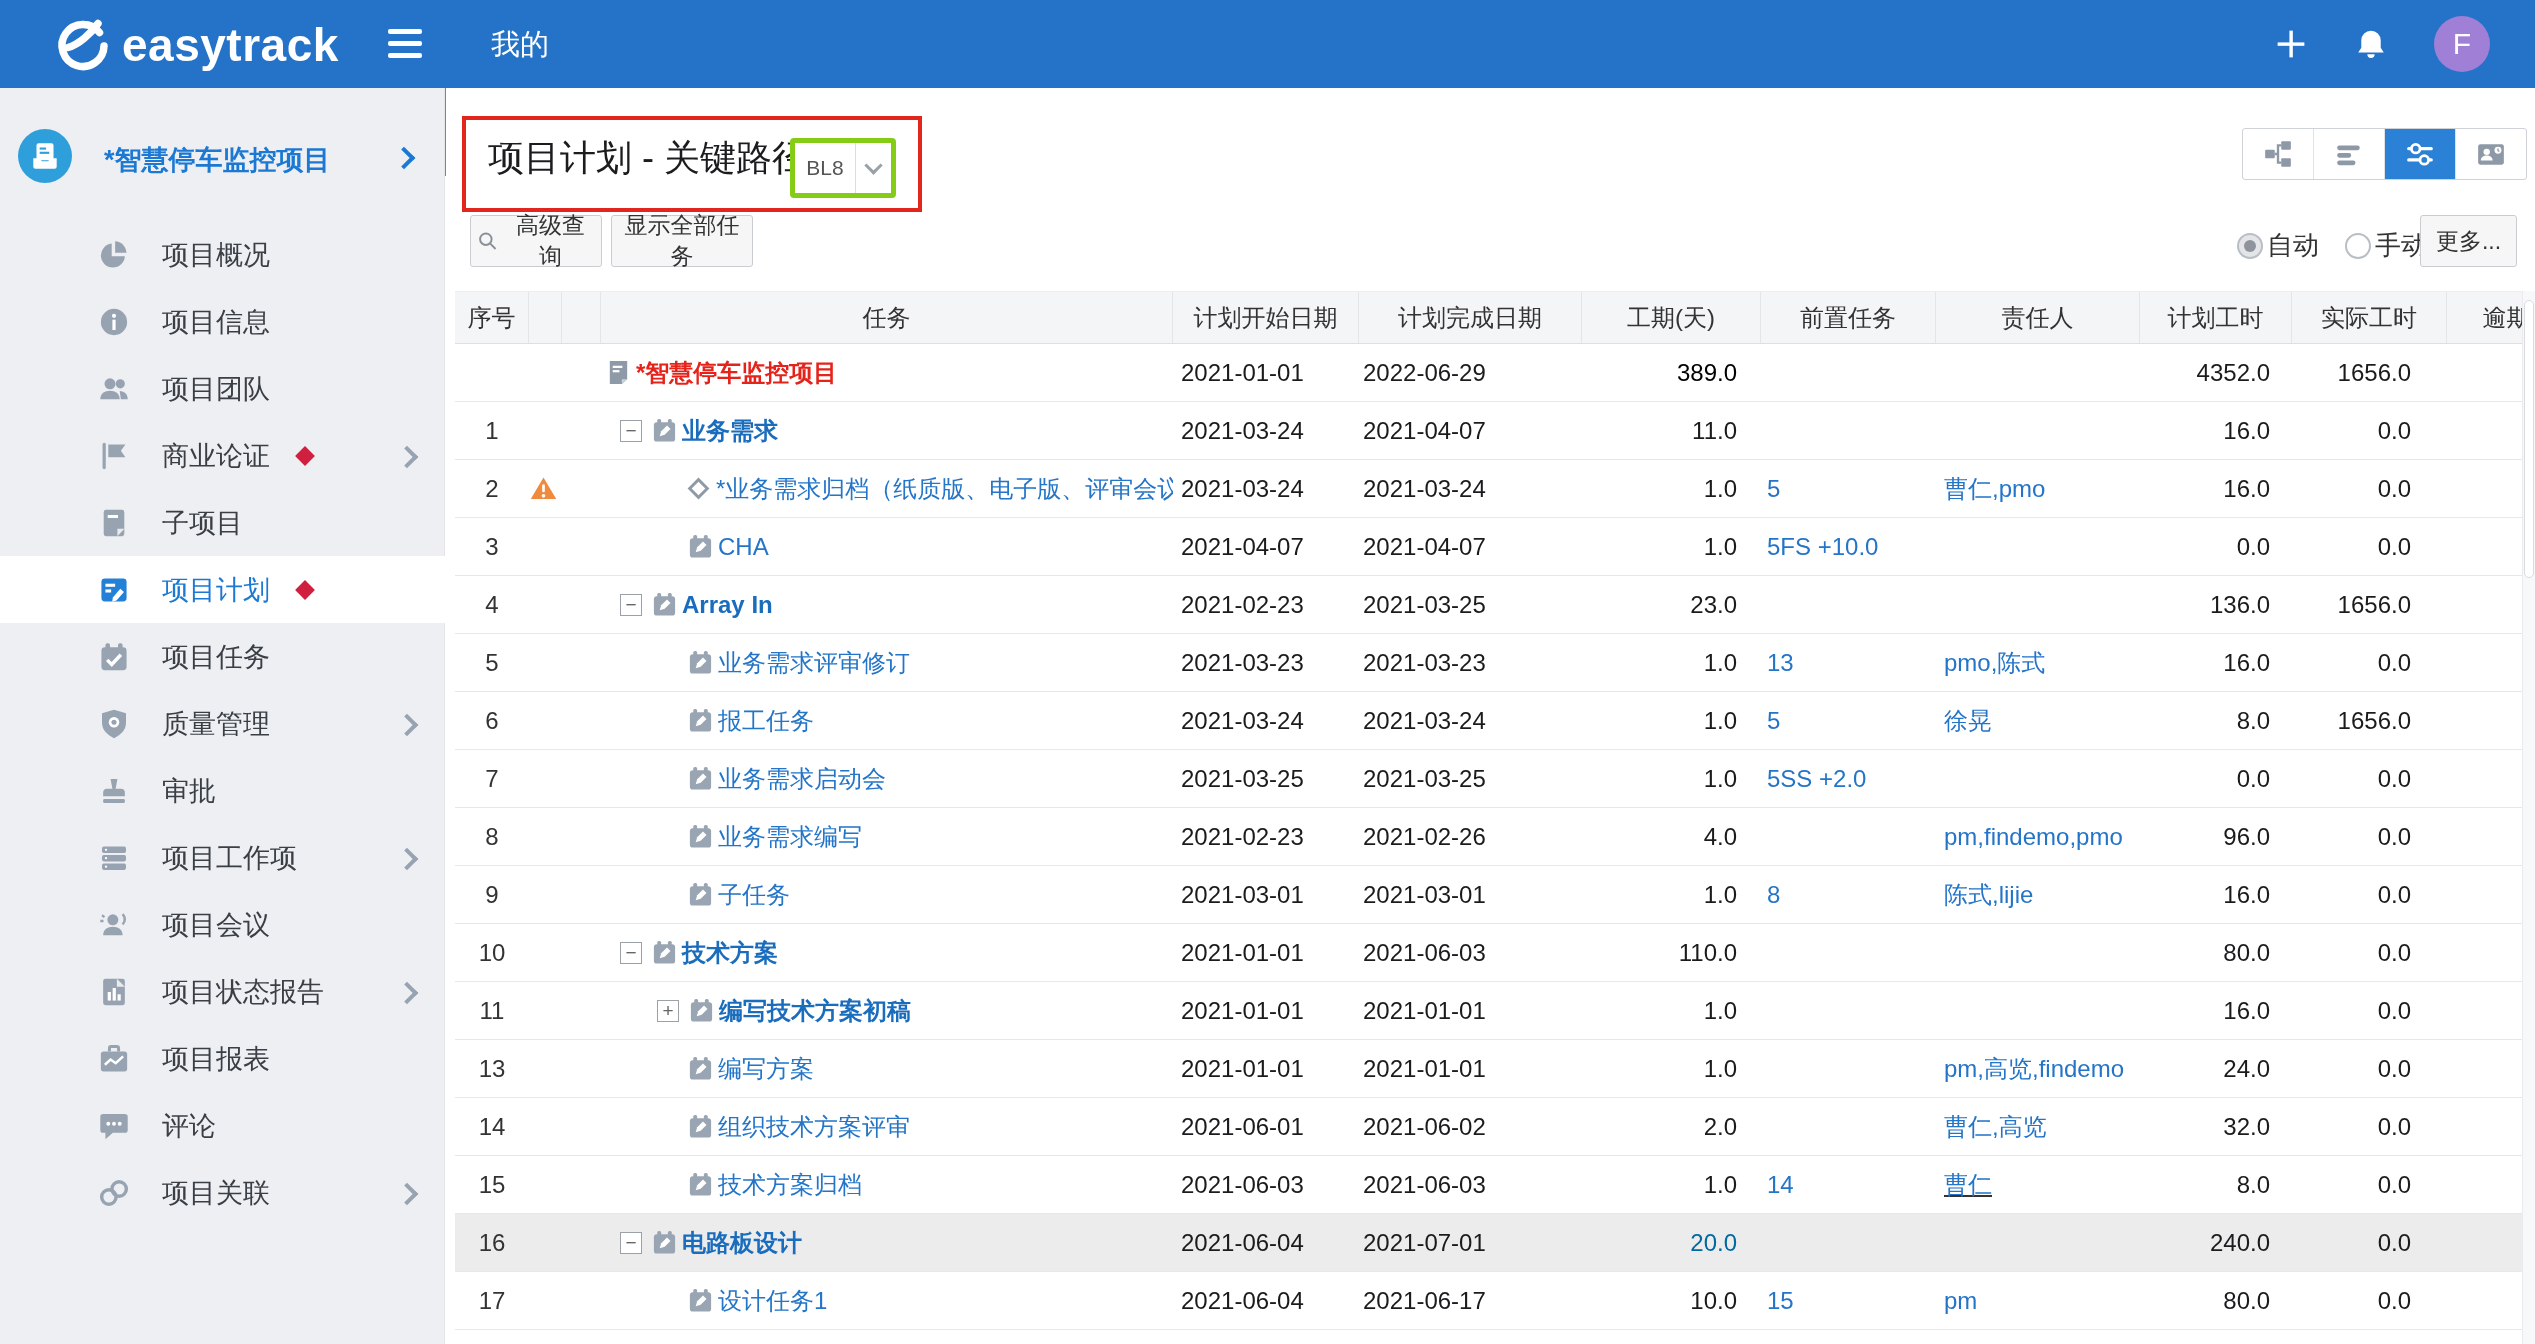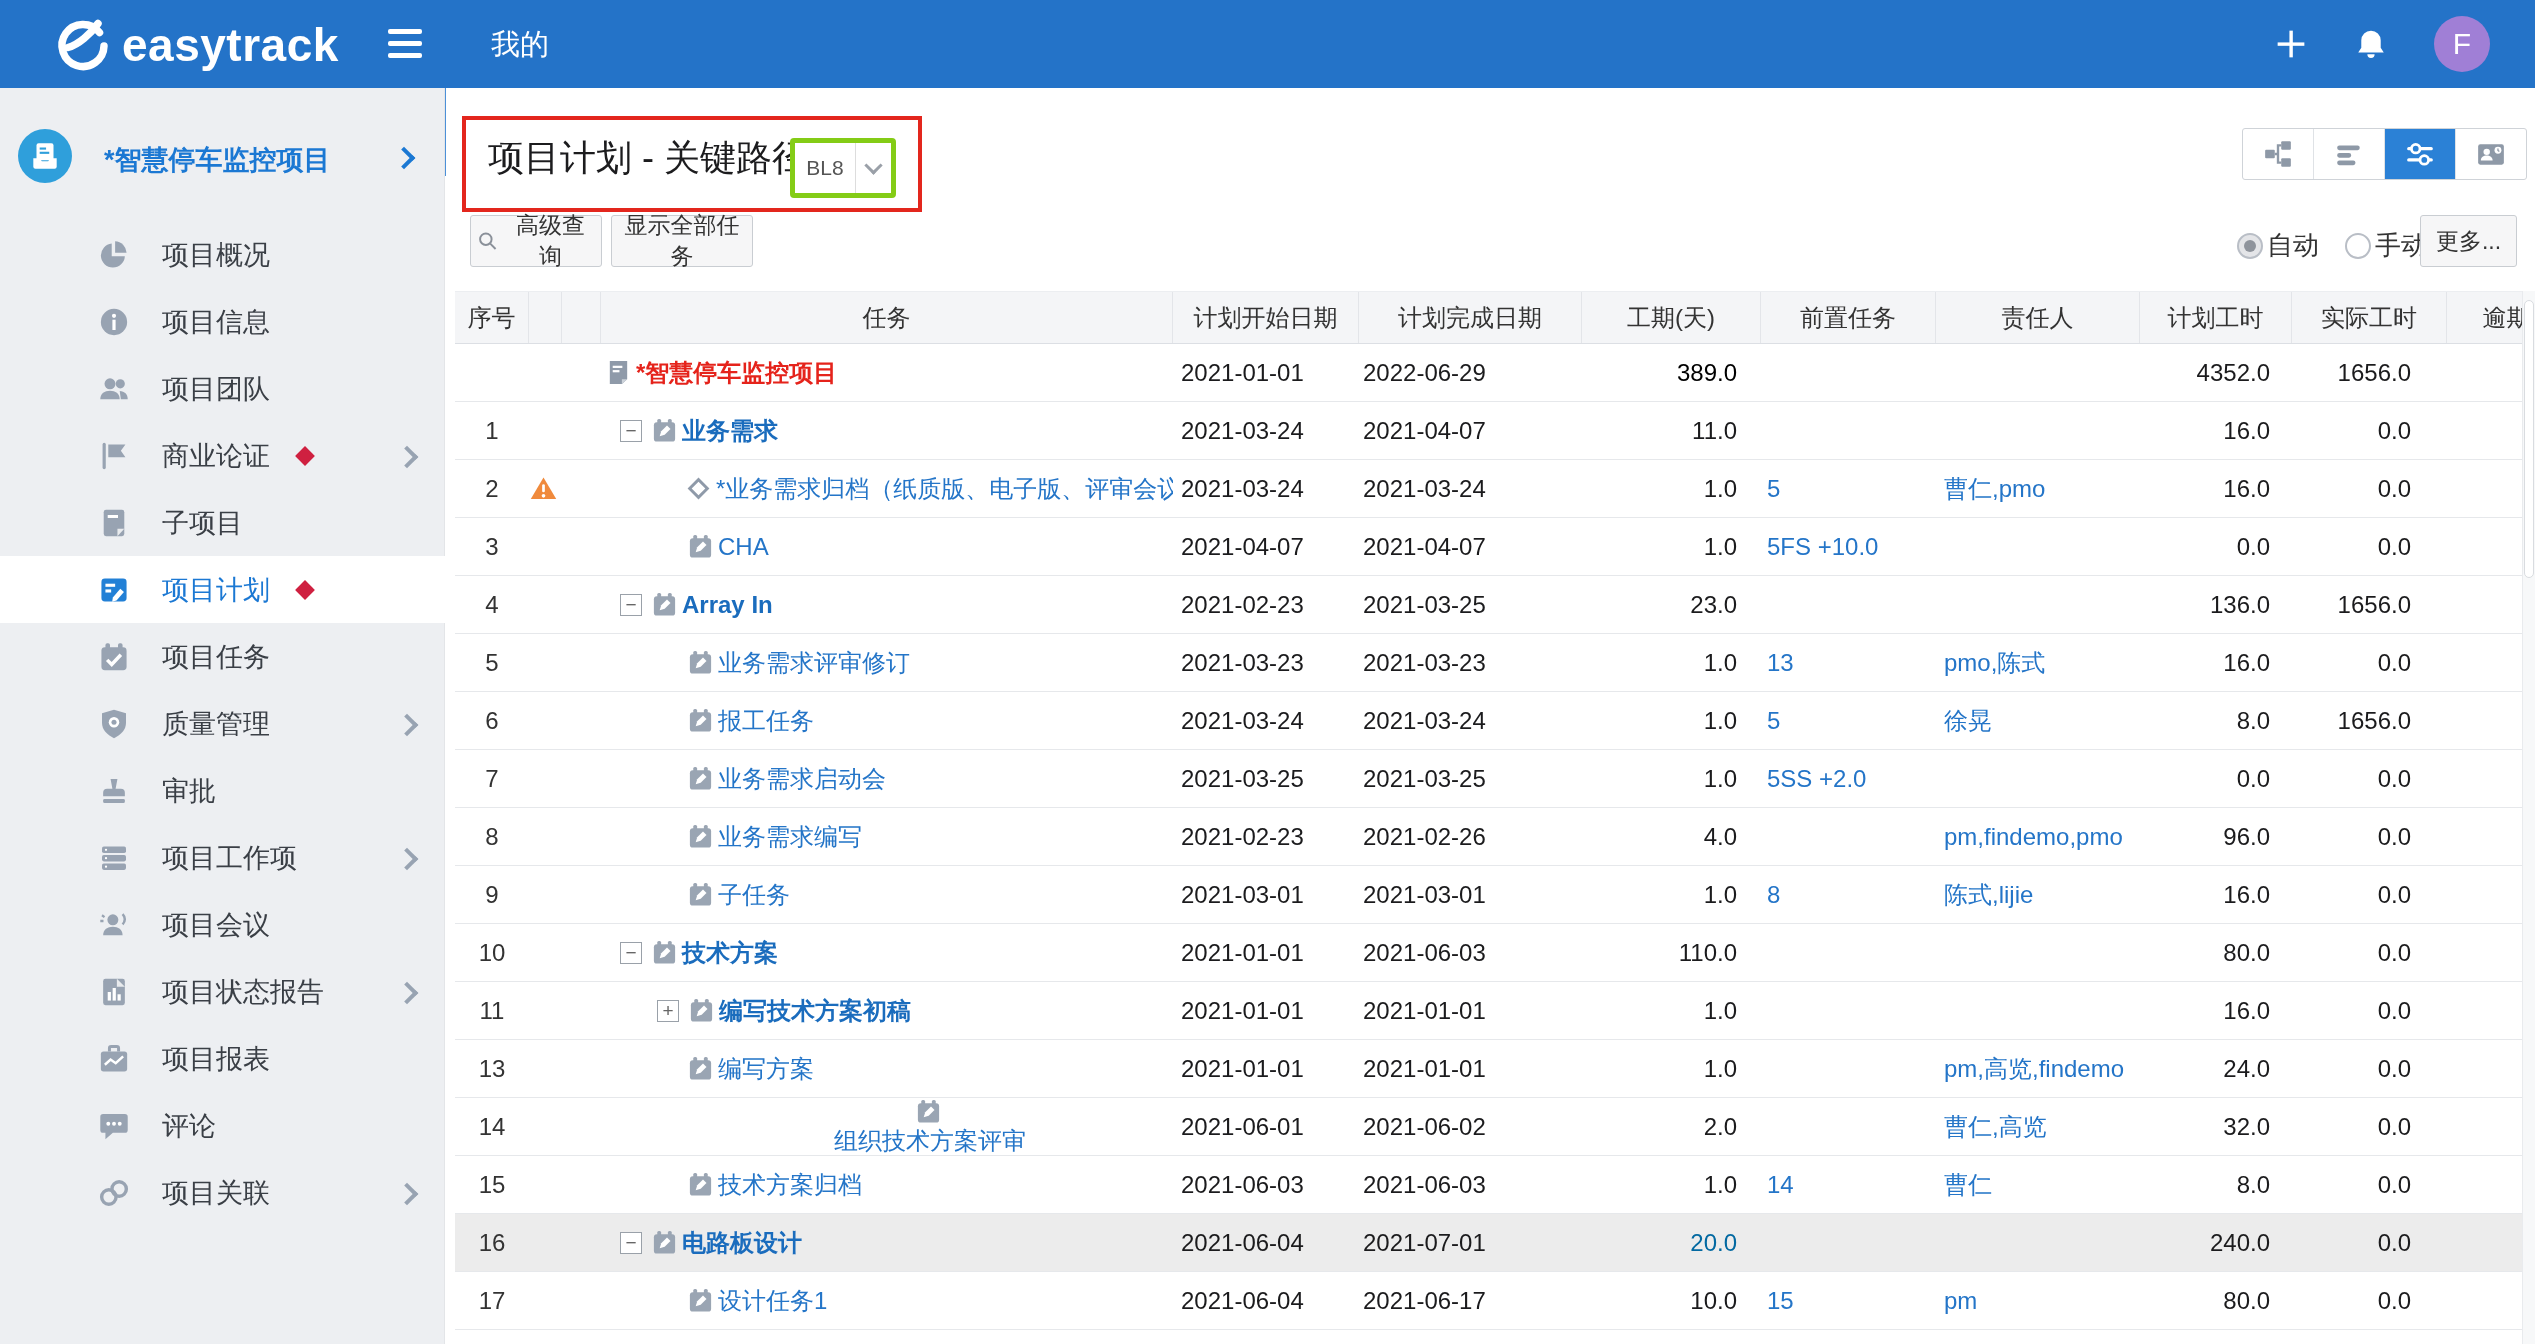--- a/index.html
+++ b/index.html
@@ -722,21 +722,21 @@
             <span class="link">pm,高览,findemo</span>
           </div>
           <div class="td al-r" style="width: 152px; padding-right: 22px; color: rgb(27, 27, 29);">24.0</div>
           <div class="td al-r" style="width: 155px; padding-right: 36px; color: rgb(27, 27, 29);">0.0</div>
           <div class="td " style="width: 120px;"></div>
         </div>
         <div class="trow">
           <div class="td al-c" style="width: 74px;">14</div>
           <div class="td al-c" style="width: 33px;"></div>
           <div class="td " style="width: 39px;"></div>
-          <div class="td " style="width: 572px; padding-left: 86px; flex-direction: column;">
+          <div class="td " style="width: 572px; padding-left: 86px;">
             <span class="ticon">
               <svg viewBox="0 0 28 28">
                 <rect x="3" y="5.5" width="22" height="20" rx="3" fill="#9aa5b3"></rect>
                 <rect x="6.5" y="2" width="4" height="5.5" rx="1.6" fill="#9aa5b3"></rect>
                 <rect x="17.5" y="2" width="4" height="5.5" rx="1.6" fill="#9aa5b3"></rect>
                 <path d="M9 20l1.6-5.2 6-6 3.6 3.6-6 6z" fill="#fff"></path>
               </svg>
             </span>
             <span class="name-link">组织技术方案评审</span>
           </div>
@@ -765,21 +765,21 @@
               </svg>
             </span>
             <span class="name-link">技术方案归档</span>
           </div>
           <div class="td " style="width: 186px; padding-left: 8px; color: rgb(27, 27, 29);">2021-06-03</div>
           <div class="td " style="width: 223px; padding-left: 4px; color: rgb(27, 27, 29);">2021-06-03</div>
           <div class="td al-r" style="width: 179px; padding-right: 24px; color: rgb(27, 27, 29);">1.0</div>
           <div class="td " style="width: 175px; padding-left: 6px;">
             <span class="link">14</span>
           </div>
-          <div class="td " style="width: 204px; padding-left: 8px;">
+          <div class="td " style="width: 204px; padding-left: 8px; text-decoration: underline;">
             <span class="link">曹仁</span>
           </div>
           <div class="td al-r" style="width: 152px; padding-right: 22px; color: rgb(27, 27, 29);">8.0</div>
           <div class="td al-r" style="width: 155px; padding-right: 36px; color: rgb(27, 27, 29);">0.0</div>
           <div class="td " style="width: 120px;"></div>
         </div>
         <div class="trow selected">
           <div class="td al-c" style="width: 74px;">16</div>
           <div class="td al-c" style="width: 33px;"></div>
           <div class="td " style="width: 39px;"></div>

